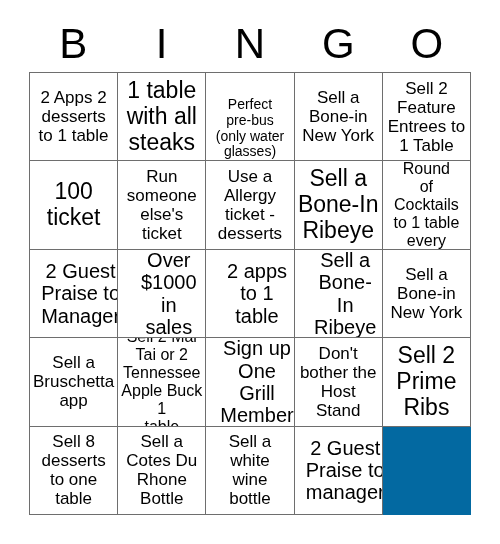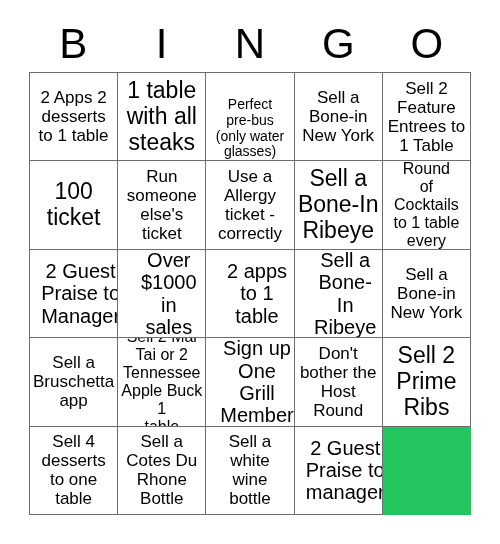--- a/index.html
+++ b/index.html
@@ -50,21 +50,21 @@
     left: 29px;
     top: 72px;
     width: 442px;
     height: 443px;
     display: grid;
     grid-template-columns: repeat(5, 1fr);
     grid-template-rows: repeat(5, 1fr);
     border-top: 1px solid #6e6e6e;
     border-left: 1px solid #6e6e6e;
     box-sizing: border-box;
-    background: #22c55e;
+    background: #0369a1;
   }
 
   .cell {
     border-right: 1px solid #6e6e6e;
     border-bottom: 1px solid #6e6e6e;
     box-sizing: border-box;
     display: flex;
     align-items: center;
     justify-content: center;
     text-align: center;
@@ -137,21 +137,21 @@
       <div class="cell fs-md">
         <span class="cell-text">Run
 someone
 else's
 ticket</span>
       </div>
       <div class="cell fs-md">
         <span class="cell-text">Use a
 Allergy
 ticket -
-correctly</span>
+desserts</span>
       </div>
       <div class="cell fs-xl">
         <span class="cell-text">Sell a
 Bone-In
 Ribeye</span>
       </div>
       <div class="cell fs-xs">
         <span class="cell-text">Sell 2 Round
 of Cocktails
 to 1 table
@@ -196,29 +196,29 @@
       </div>
       <div class="cell fs-lg">
         <span class="cell-text">Sign up
 One Grill
 Member</span>
       </div>
       <div class="cell fs-md">
         <span class="cell-text">Don't
 bother the
 Host
-Round</span>
+Stand</span>
       </div>
       <div class="cell fs-xl">
         <span class="cell-text">Sell 2
 Prime
 Ribs</span>
       </div>
       <div class="cell fs-md">
-        <span class="cell-text">Sell 4
+        <span class="cell-text">Sell 8
 desserts
 to one
 table</span>
       </div>
       <div class="cell fs-md">
         <span class="cell-text">Sell a
 Cotes Du
 Rhone
 Bottle</span>
       </div>

